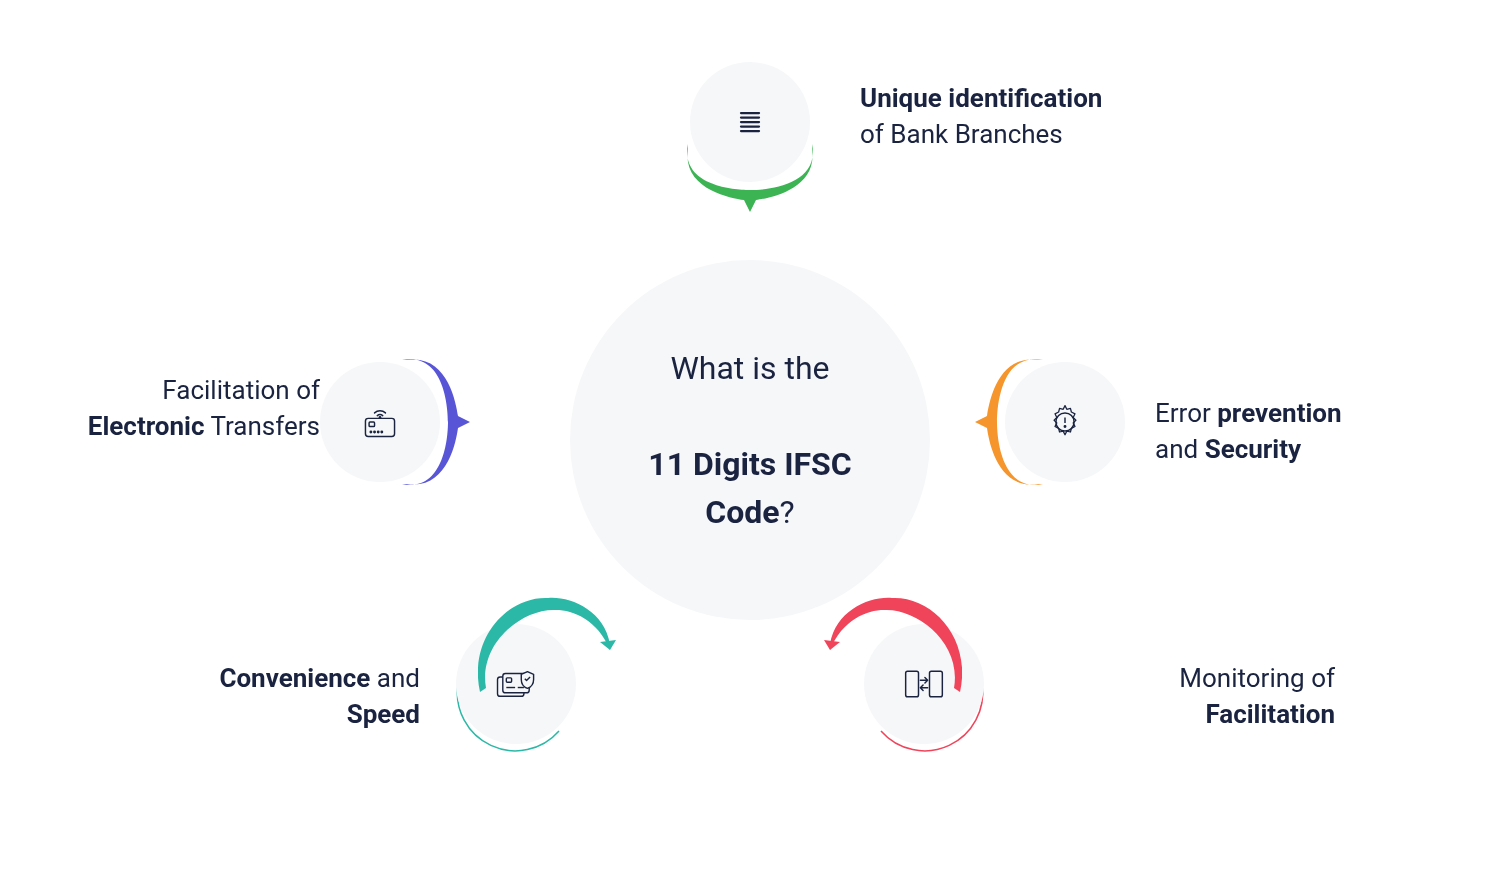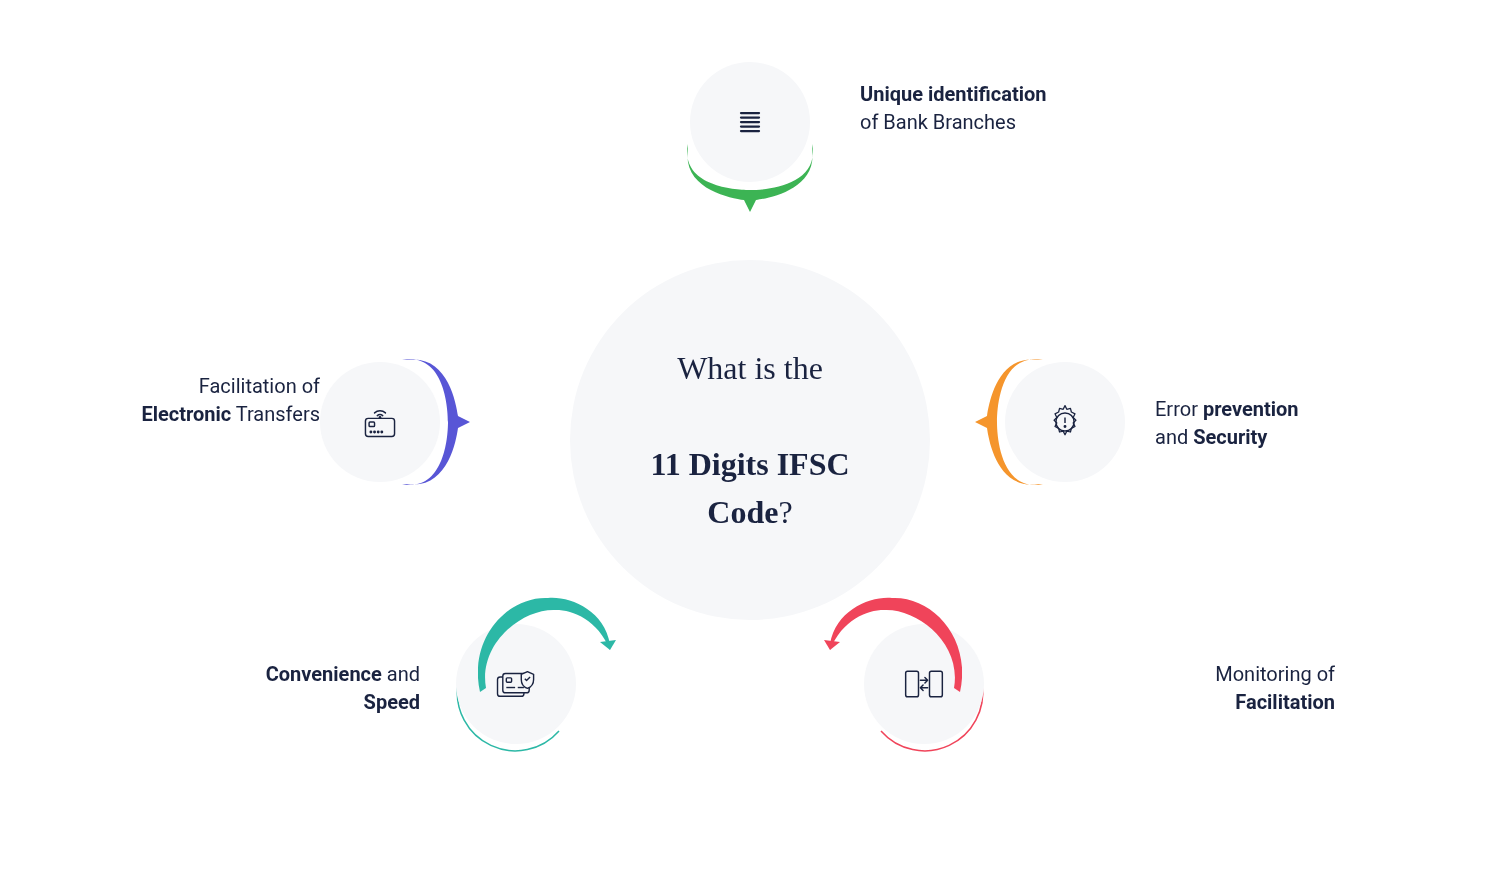--- a/index.html
+++ b/index.html
@@ -17,21 +17,20 @@
     transform: translate(-50%, -50%);
     width: 360px;
     height: 360px;
     border-radius: 50%;
     background: #f6f7f9;
     display: flex;
     align-items: center;
     justify-content: center;
     text-align: center;
     padding: 40px;
-    font-family: Liberation Serif, serif;
   }
   .center-title {
     font-size: 32px;
     line-height: 1.5;
     color: #1a2340;
     font-weight: 400;
   }
   .center-title strong { font-weight: 700; }
 
   .node {
@@ -53,21 +52,21 @@
   .node-icon {
     width: 44px;
     height: 44px;
     display: flex;
     align-items: center;
     justify-content: center;
   }
 
   .node-label {
     position: absolute;
-    font-size: 20px;
+    font-size: 26px;
     line-height: 1.4;
     color: #1a2340;
   }
   .node-label strong { font-weight: 700; }
 
   
   .node-top    { left: 50%; top: 62px; transform: translateX(-50%); }
   .node-right  { left: 1005px; top: 362px; }
   .node-bottomright { left: 864px; top: 624px; }
   .node-bottomleft  { left: 456px; top: 624px; }

